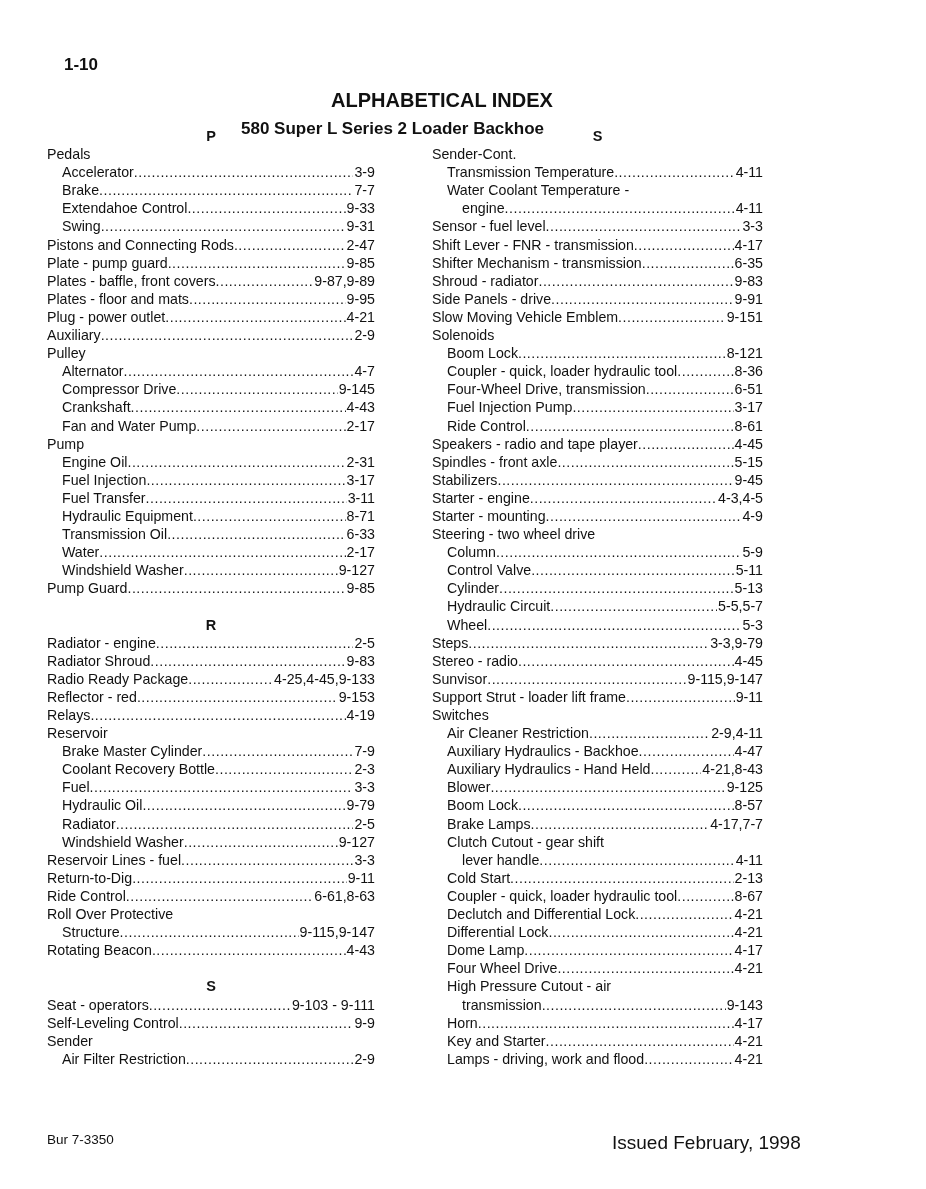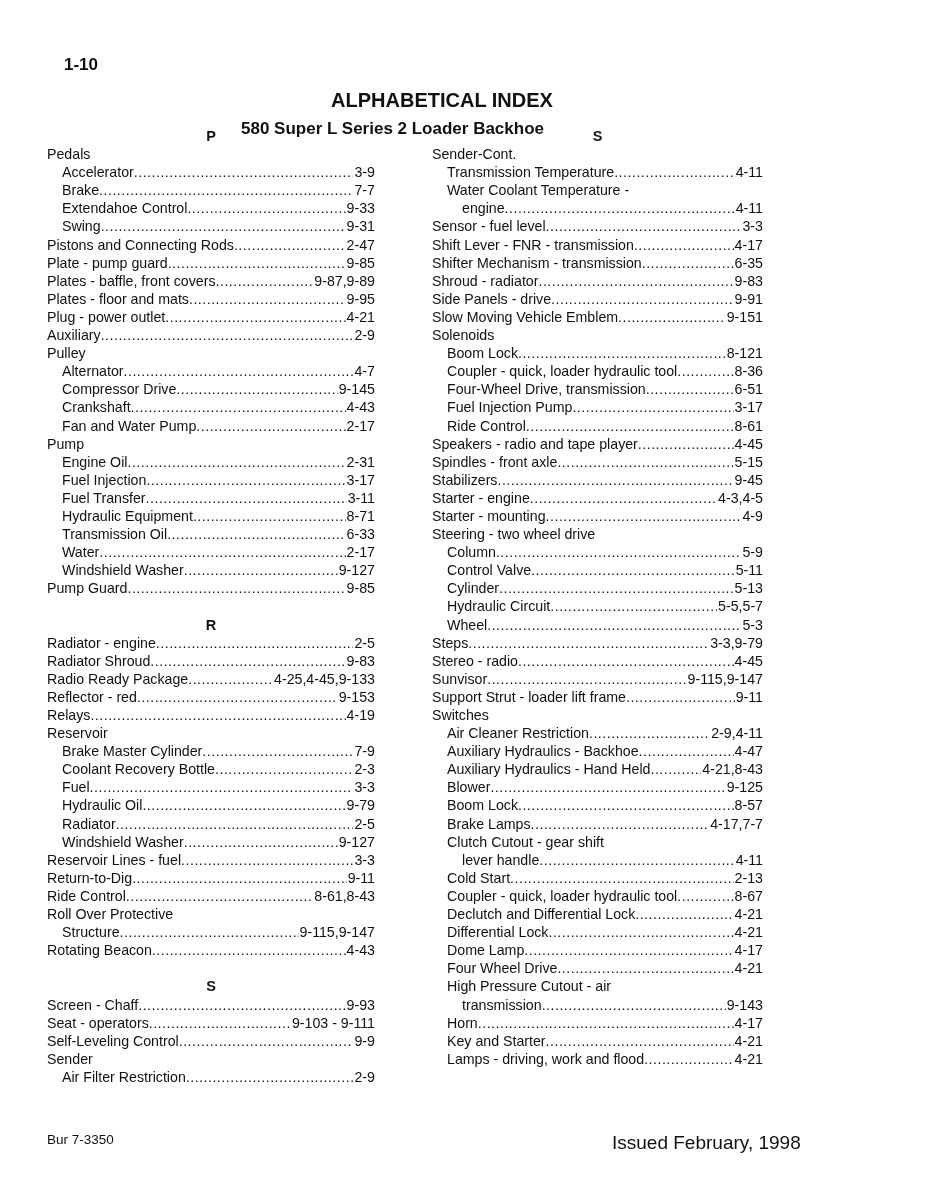--- a/index.html
+++ b/index.html
@@ -219,42 +219,37 @@
       <span class="pg">3-3</span>
     </div>
     <div class="row ind0">
       <span class="lbl">Return-to-Dig</span>
       <span class="dots"></span>
       <span class="pg">9-11</span>
     </div>
     <div class="row ind0">
       <span class="lbl">Ride Control</span>
       <span class="dots"></span>
-      <span class="pg">8-61,8-43</span>
+      <span class="pg">6-61,8-63</span>
     </div>
     <div class="row ind0">
       <span class="lbl">Roll Over Protective</span>
     </div>
     <div class="row ind1">
       <span class="lbl">Structure </span>
       <span class="dots"></span>
       <span class="pg">9-115,9-147</span>
     </div>
     <div class="row ind0">
       <span class="lbl">Rotating Beacon</span>
       <span class="dots"></span>
       <span class="pg">4-43</span>
     </div>
     <div class="row blank"></div>
     <div class="row letter">S</div>
-    <div class="row ind0">
-      <span class="lbl">Screen - Chaff </span>
-      <span class="dots"></span>
-      <span class="pg">9-93</span>
-    </div>
     <div class="row ind0">
       <span class="lbl">Seat - operators</span>
       <span class="dots"></span>
       <span class="pg">9-103 - 9-111</span>
     </div>
     <div class="row ind0">
       <span class="lbl">Self-Leveling Control </span>
       <span class="dots"></span>
       <span class="pg">9-9</span>
     </div>

